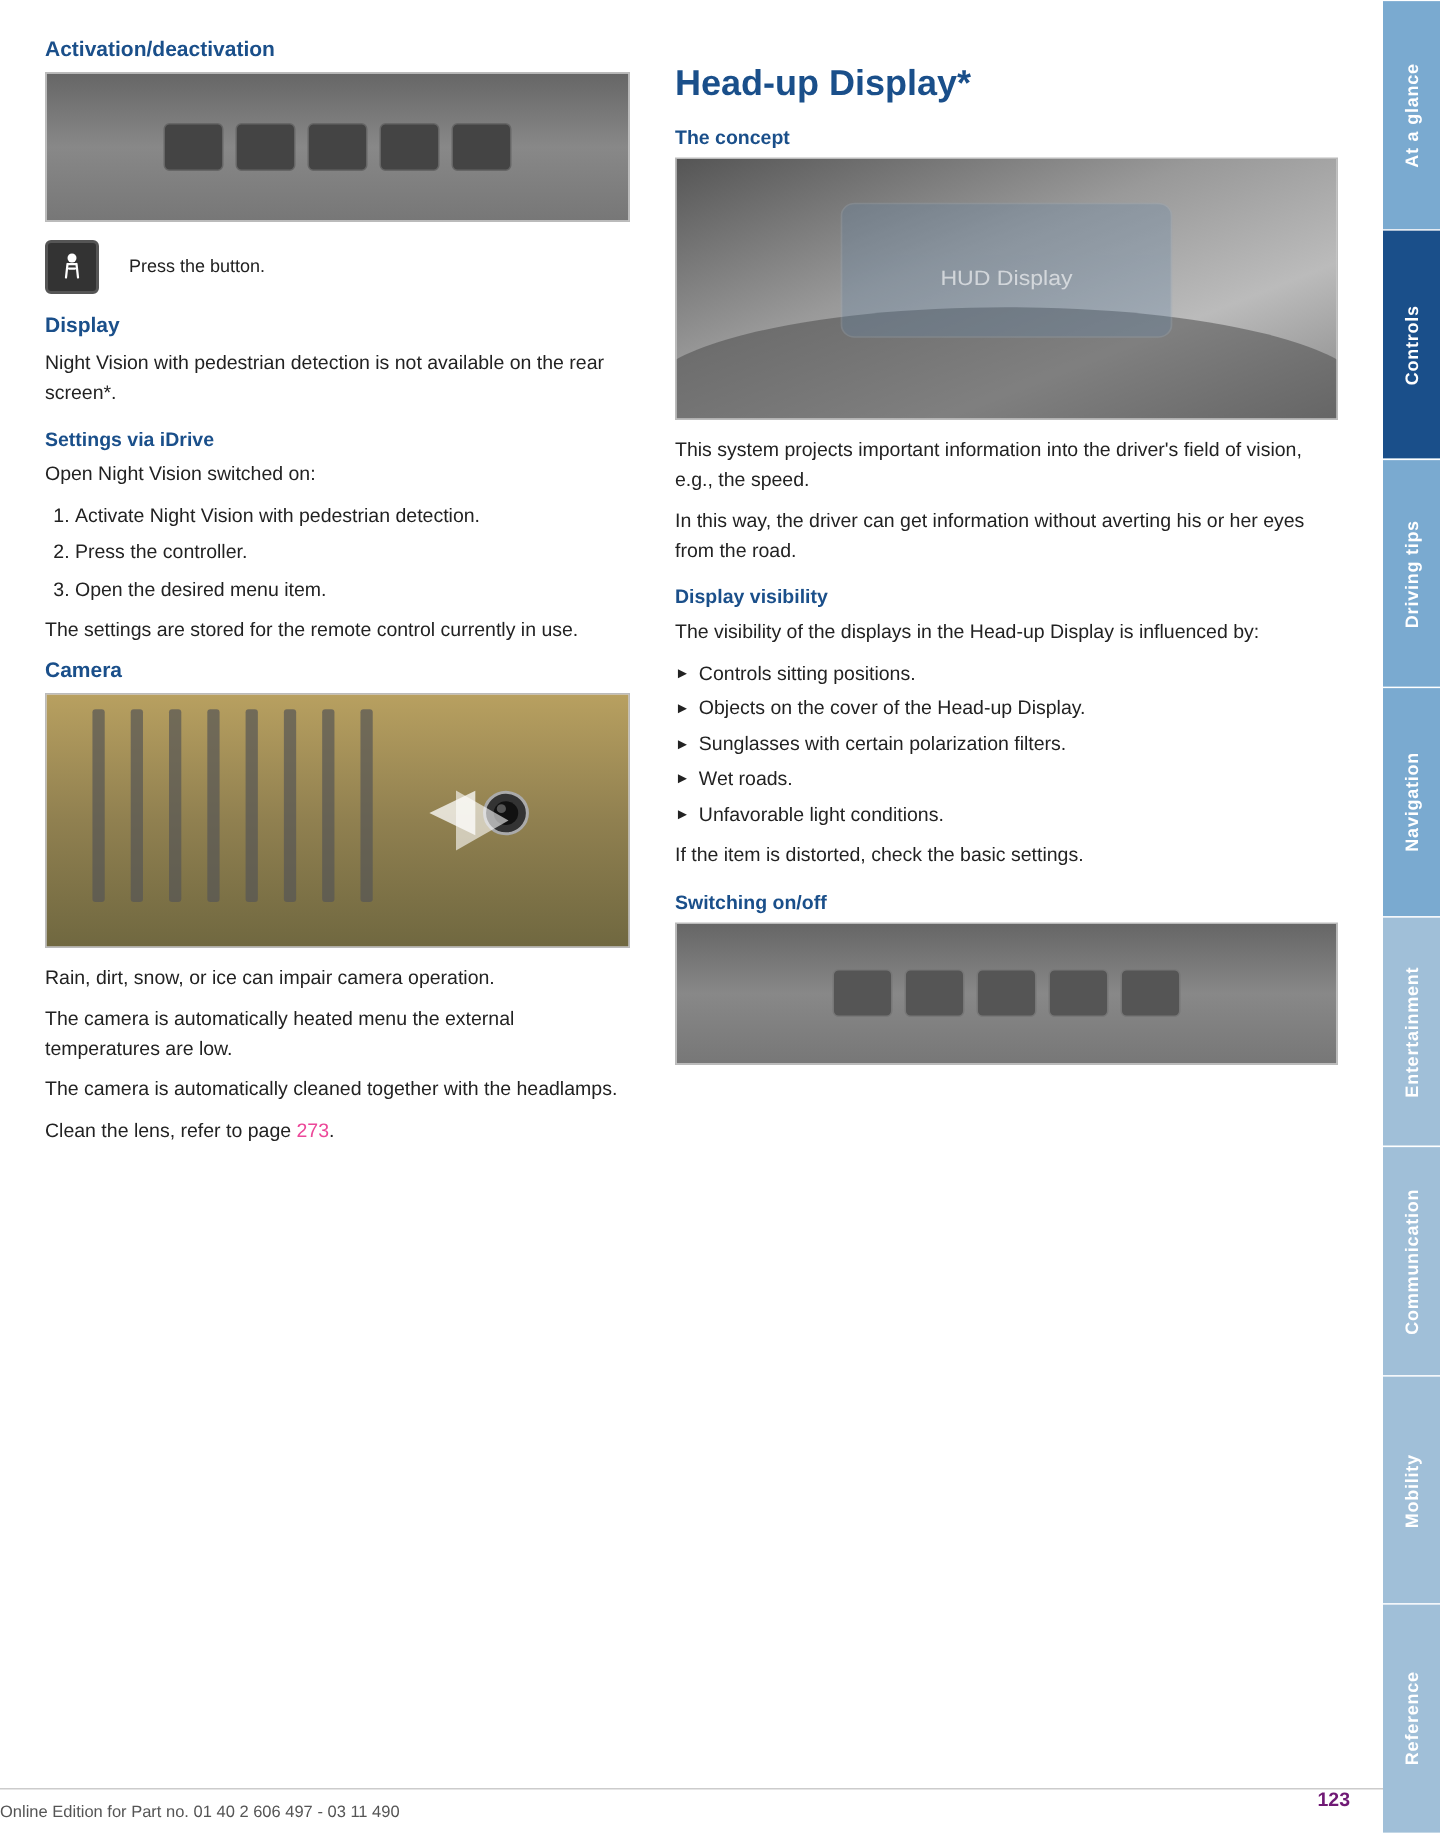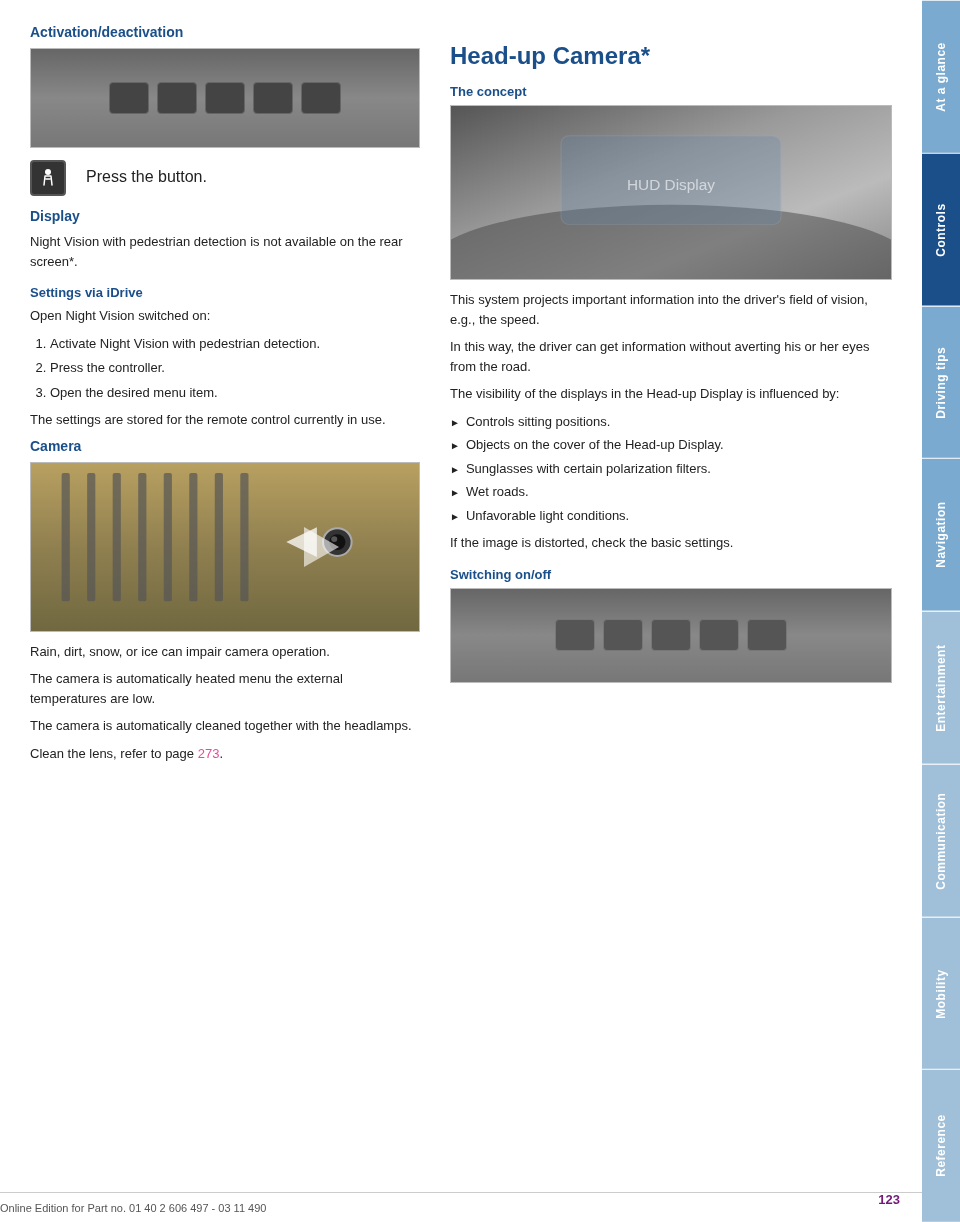--- a/index.html
+++ b/index.html
@@ -132,21 +132,21 @@
       height: 22px;
     }
     .press-row {
       display: flex;
       align-items: center;
       margin-bottom: 12px;
       clear: both;
     }
     .press-text {
       margin-left: 10px;
-      font-size: 16px;
+      font-size: 12px;
     }
     p {
       margin-bottom: 8px;
       line-height: 1.5;
       font-size: 13px;
     }
     .subsection-title {
       color: #1a4f8a;
       font-weight: bold;
       font-size: 13px;
@@ -316,21 +316,21 @@
       <p>Rain, dirt, snow, or ice can impair camera operation.</p>
       <p>The camera is automatically heated menu the external temperatures are low.</p>
       <p>The camera is automatically cleaned together with the headlamps.</p>
       <p>
         <span>Clean the lens, refer to page </span><a class="link-blue" href="#">273</a><span>.</span>
       </p>
     </div>
 
     <div class="right-col">
 
-      <div class="big-heading">Head-up Camera*</div>
+      <div class="big-heading">Head-up Display*</div>
 
       <div class="section-title-blue">The concept</div>
 
       <div class="image-placeholder img-hud-concept dashboard-sim">
         <svg width="100%" height="100%" viewBox="0 0 400 175" preserveAspectRatio="none">
           <defs>
             <linearGradient id="dash-grad" x1="0" y1="0" x2="1" y2="1">
               <stop offset="0%" stop-color="#555"></stop>
               <stop offset="40%" stop-color="#999"></stop>
               <stop offset="70%" stop-color="#bbb"></stop>
@@ -342,20 +342,21 @@
           <ellipse cx="200" cy="160" rx="220" ry="60" fill="#444" opacity="0.5"></ellipse>
 
           <rect x="100" y="30" width="200" height="90" rx="8" fill="#6688aa" opacity="0.3" stroke="#9ab" stroke-width="1"></rect>
           <text x="200" y="85" text-anchor="middle" fill="white" font-size="14" opacity="0.6">HUD Display</text>
         </svg>
       </div>
 
       <p>This system projects important information into the driver's field of vision, e.g., the speed.</p>
       <p>In this way, the driver can get information without averting his or her eyes from the road.</p>
 
+      <div class="subsection-title">Display visibility</div>
       <p>The visibility of the displays in the Head-up Display is influenced by:</p>
 
       <div class="bullet-list">
         <div class="bullet-item">
           <span class="arrow-right">►</span>
           <span>Controls sitting positions.</span>
         </div>
         <div class="bullet-item">
           <span class="arrow-right">►</span>
           <span>Objects on the cover of the Head-up Display.</span>
@@ -367,21 +368,21 @@
         <div class="bullet-item">
           <span class="arrow-right">►</span>
           <span>Wet roads.</span>
         </div>
         <div class="bullet-item">
           <span class="arrow-right">►</span>
           <span>Unfavorable light conditions.</span>
         </div>
       </div>
 
-      <p>If the image is distorted, check the basic settings.</p>
+      <p>If the item is distorted, check the basic settings.</p>
 
       <div class="subsection-title">Switching on/off</div>
 
       <div class="image-placeholder img-switching controls-bar">
         <div class="ctrl-btn" style="background:#555;border-color:#777;"></div>
         <div class="ctrl-btn" style="background:#555;border-color:#777;"></div>
         <div class="ctrl-btn" style="background:#555;border-color:#777;"></div>
         <div class="ctrl-btn" style="background:#555;border-color:#777;"></div>
         <div class="ctrl-btn" style="background:#555;border-color:#777;"></div>
       </div>

